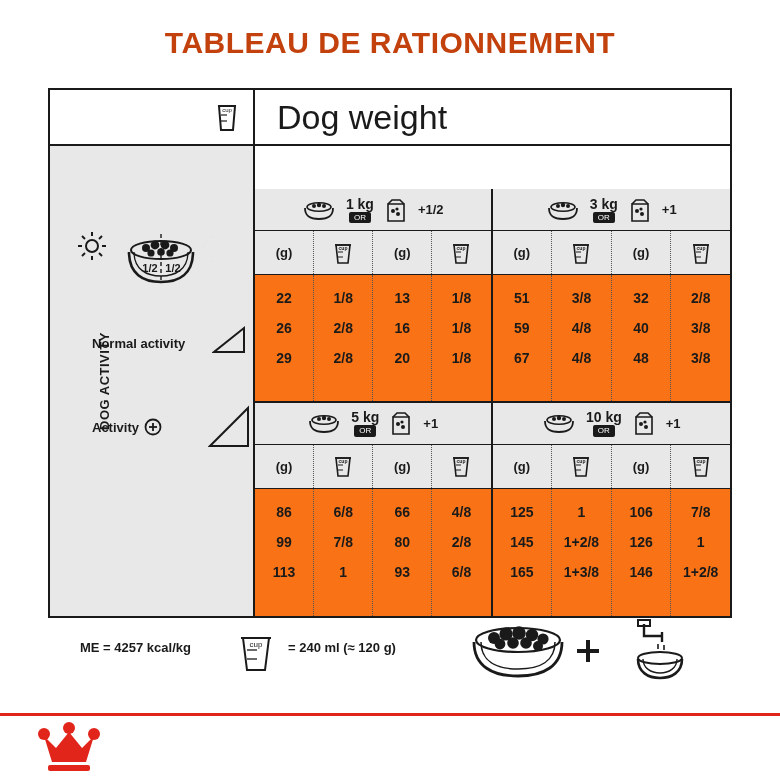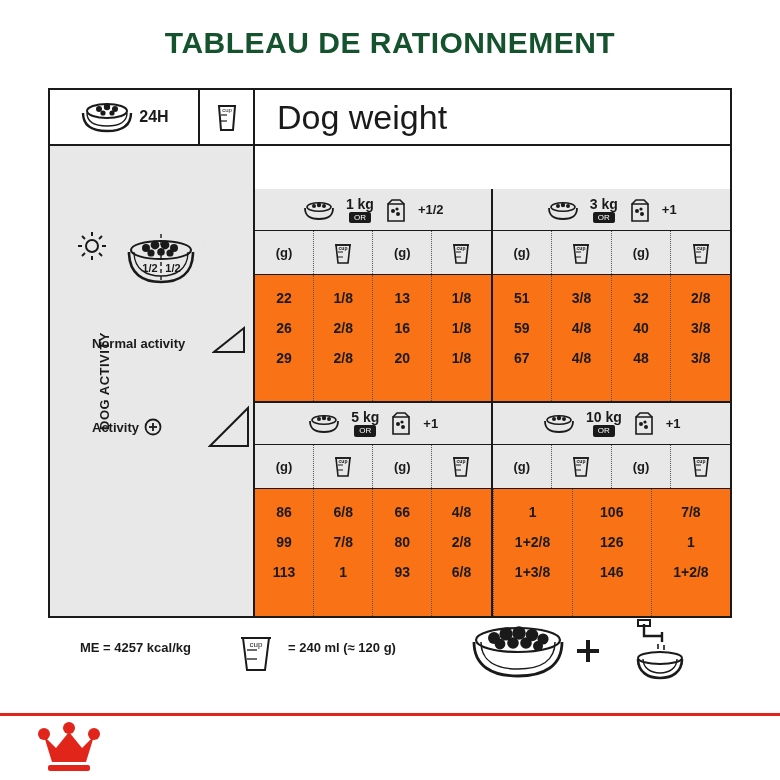--- a/index.html
+++ b/index.html
@@ -19,21 +19,21 @@
     position: relative;
     width: 780px;
     height: 780px;
   }
   .title {
     position: absolute;
     top: 26px;
     left: 0;
     width: 780px;
     text-align: center;
-    color: #14532d;
+    color: #c2410c;
     font-size: 30px;
     font-weight: bold;
     letter-spacing: 0.5px;
   }
   
   .frame {
     position: absolute;
     left: 48px;
     top: 88px;
     width: 684px;
@@ -292,35 +292,20 @@
 </head>
 <body>
 
 <div class="page">
 
   <div class="title">TABLEAU DE RATIONNEMENT</div>
 
   <div class="frame">
 
     <div class="hdr">
-      <div class="hdr-bowl">
-        <span>
-          <svg width="56" height="34" viewBox="0 0 56 34">
-            <ellipse cx="28" cy="11" rx="20" ry="7" fill="none" stroke="#1a1a1a" stroke-width="2"></ellipse>
-            <circle cx="20" cy="9" r="3" fill="#1a1a1a"></circle>
-            <circle cx="28" cy="7" r="3.2" fill="#1a1a1a"></circle>
-            <circle cx="36" cy="9" r="3" fill="#1a1a1a"></circle>
-            <circle cx="24" cy="13" r="2.6" fill="#1a1a1a"></circle>
-            <circle cx="33" cy="13" r="2.6" fill="#1a1a1a"></circle>
-            <path d="M4 13 C4 26 14 31 28 31 C42 31 52 26 52 13" fill="none" stroke="#1a1a1a" stroke-width="2.4"></path>
-            <path d="M8 13 C8 22 16 26 28 26 C40 26 48 22 48 13" fill="none" stroke="#1a1a1a" stroke-width="1.4"></path>
-          </svg>
-        </span>
-        <span class="lbl24">24H</span>
-      </div>
       <div class="hdr-cup">
         <span>
           <svg width="26" height="34" viewBox="0 0 26 34">
             <path d="M5 6 L7 30 L19 30 L21 6 Z" fill="none" stroke="#1a1a1a" stroke-width="2"></path>
             <line x1="4" y1="6" x2="22" y2="6" stroke="#1a1a1a" stroke-width="2"></line>
             <line x1="7" y1="15" x2="13" y2="15" stroke="#1a1a1a" stroke-width="1.2"></line>
             <line x1="7" y1="21" x2="13" y2="21" stroke="#1a1a1a" stroke-width="1.2"></line>
             <text x="13" y="12" font-size="6" text-anchor="middle" font-family="Liberation Sans, sans-serif" fill="#1a1a1a">cup</text>
           </svg>
         </span>
@@ -661,20 +646,25 @@
               <svg width="22" height="28" viewBox="0 0 22 28">
                 <path d="M4 6 L6 24 L16 24 L18 6 Z" fill="none" stroke="#1a1a1a" stroke-width="1.6"></path>
                 <line x1="3" y1="6" x2="19" y2="6" stroke="#1a1a1a" stroke-width="1.6"></line>
                 <line x1="6" y1="13" x2="11" y2="13" stroke="#1a1a1a" stroke-width="1"></line>
                 <line x1="6" y1="18" x2="11" y2="18" stroke="#1a1a1a" stroke-width="1"></line>
                 <text x="11" y="11" font-size="5" text-anchor="middle" font-family="Liberation Sans, sans-serif" fill="#1a1a1a">cup</text>
               </svg>
             </div>
           </div>
           <div class="data-area">
+            <div class="data-col">
+              <div class="cell">125</div>
+              <div class="cell">145</div>
+              <div class="cell">165</div>
+            </div>
             <div class="data-col dotted-l">
               <div class="cell">1</div>
               <div class="cell">1+2/8</div>
               <div class="cell">1+3/8</div>
             </div>
             <div class="data-col dotted-l">
               <div class="cell">106</div>
               <div class="cell">126</div>
               <div class="cell">146</div>
             </div>

